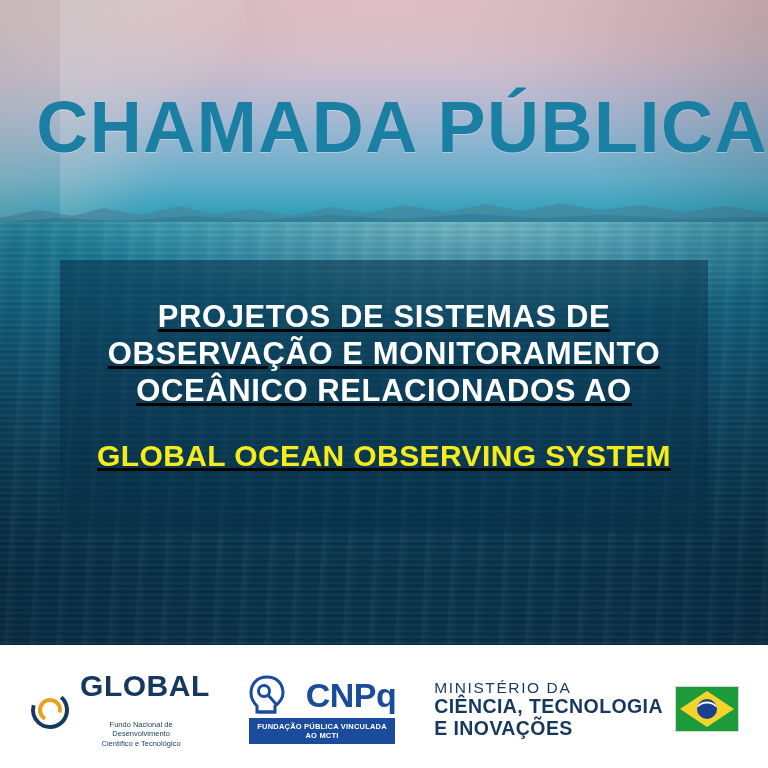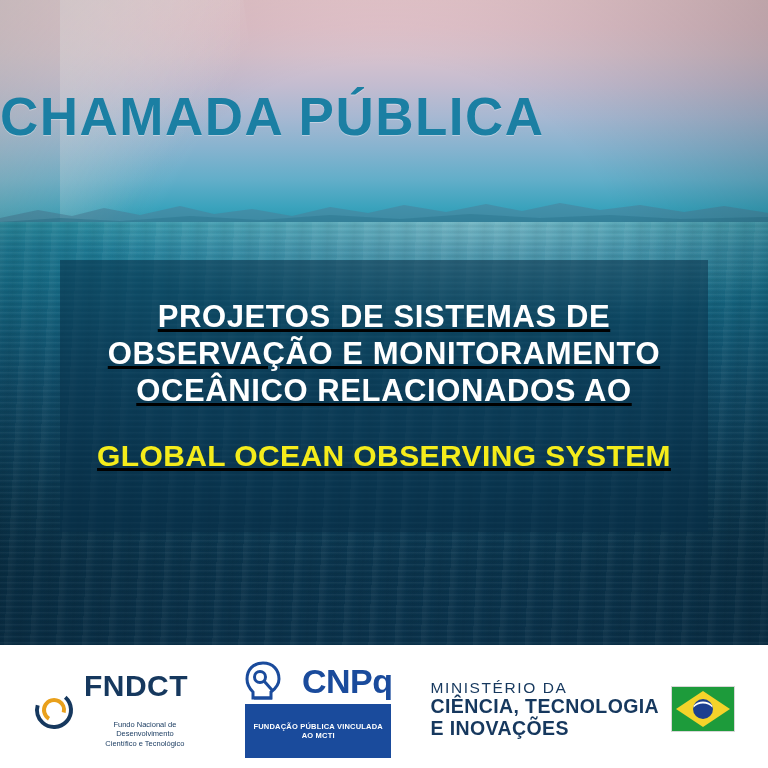--- a/index.html
+++ b/index.html
@@ -119,22 +119,22 @@
     width: 768px; height: 645px;
     background: radial-gradient(ellipse at 50% 45%, rgba(0,0,0,0) 45%, rgba(0,0,0,0.22) 100%);
   }
 
   
   .headline {
     position: absolute;
     left: 0;
     top: 86px;
     width: 768px;
-    text-align: left;
-    font-size: 53px;
+    text-align: right;
+    font-size: 72px;
     font-weight: bold;
     letter-spacing: 1.5px;
     color: #1b7fa3;
     text-shadow: 0 1px 0 rgba(255,255,255,0.35);
   }
 
   
   .panel {
     position: absolute;
     left: 60px;
@@ -236,21 +236,21 @@
     color: #1a4b9c;
     letter-spacing: -0.5px;
   }
   .cnpq-band {
     margin-top: 3px;
     background: #1a4b9c;
     color: #ffffff;
     font-size: 7.5px;
     font-weight: bold;
     letter-spacing: 0.2px;
-    padding: 18px 4px;
+    padding: 4px 4px;
     width: 138px;
     text-align: center;
   }
 
   
   .ministry {
     display: flex;
     align-items: center;
     gap: 12px;
   }
@@ -324,21 +324,21 @@
     <div class="footer-row">
 
       <div class="fndct">
         <div class="fndct-mark">
           <svg viewBox="0 0 42 42" width="42" height="42">
             <circle cx="21" cy="21" r="17" fill="none" stroke="#16385e" stroke-width="4" stroke-dasharray="72 34" transform="rotate(-48 21 21)"></circle>
             <circle cx="21" cy="21" r="10" fill="none" stroke="#e9a01b" stroke-width="4" stroke-dasharray="44 24" transform="rotate(120 21 21)"></circle>
           </svg>
         </div>
         <div class="fndct-text">
-          <div class="fndct-name">FNDCT</div>
+          <div class="fndct-name">GLOBAL</div>
           <div class="fndct-sub">
             <div>Fundo Nacional de Desenvolvimento</div>
             <div>Científico e Tecnológico</div>
           </div>
         </div>
       </div>
 
       <div class="cnpq">
         <div class="cnpq-row">
           <div class="cnpq-mark">

